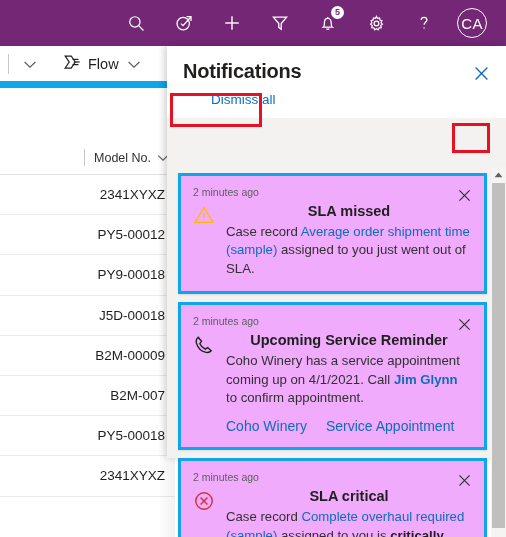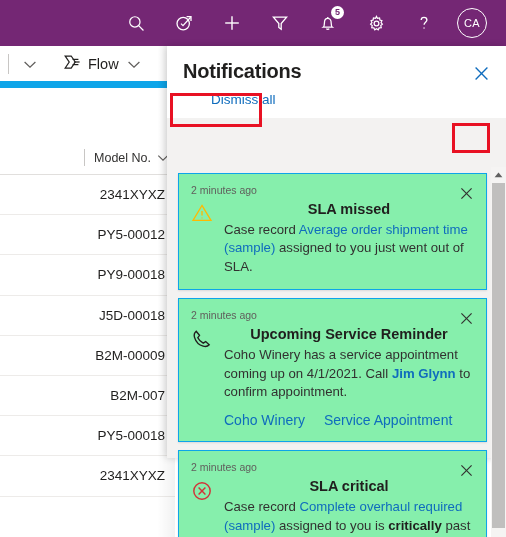--- a/index.html
+++ b/index.html
@@ -29,21 +29,21 @@
     position: absolute; top: 6px; right: 8px;
     background: #ffffff; color: #742774;
     font-size: 9px; font-weight: bold; line-height: 13px;
     min-width: 13px; height: 13px; border-radius: 7px;
     text-align: center; padding: 0 2px;
   }
   .avatar {
     width: 30px; height: 30px; border-radius: 50%;
     border: 1.3px solid #ffffff; color:#fff;
     display:flex; align-items:center; justify-content:center;
-    font-size: 11px; letter-spacing: .3px;
+    font-size: 15px; letter-spacing: .3px;
   }
 
   
   .left-pane {
     position: absolute; left: 0; top: 46px; width: 175px; height: 491px;
     background: #ffffff; overflow: hidden;
   }
   .cmdrow {
     height: 42px; display: flex; align-items: center; gap: 8px;
     padding-left: 4px; border-bottom: 7px solid #0ea5e9;
@@ -95,21 +95,21 @@
     position:absolute; border: 3px solid #e81123; pointer-events:none; z-index: 40;
   }
   #hl-dismiss { left: 170px; top: 93px; width: 92px; height: 34px; }
   #hl-x1 { left: 452px; top: 123px; width: 38px; height: 30px; }
 
   .cards {
     position:absolute; left:0; top: 121px; width: 339px; height: 370px;
     padding: 6px 19px 0 11px; overflow: hidden;
   }
   .card {
-    background: #86efac; border: 1px solid #0ea5e9;
+    background: #f0abfc; border: 3px solid #0ea5e9;
     margin-bottom: 8px; padding: 10px 12px 13px 12px;
     position: relative; box-shadow: 0 0.6px 1.8px rgba(0,0,0,0.10);
   }
   .card-time { font-size: 10.5px; color: #605e5c; }
   .card-close {
     position:absolute; right: 9px; top: 8px; width: 22px; height: 22px;
     display:flex; align-items:center; justify-content:center; color:#323130;
   }
   .card-body { display:flex; gap: 9px; margin-top: 4px; }
   .card-icon { width: 24px; flex: 0 0 24px; padding-top: 3px; }

